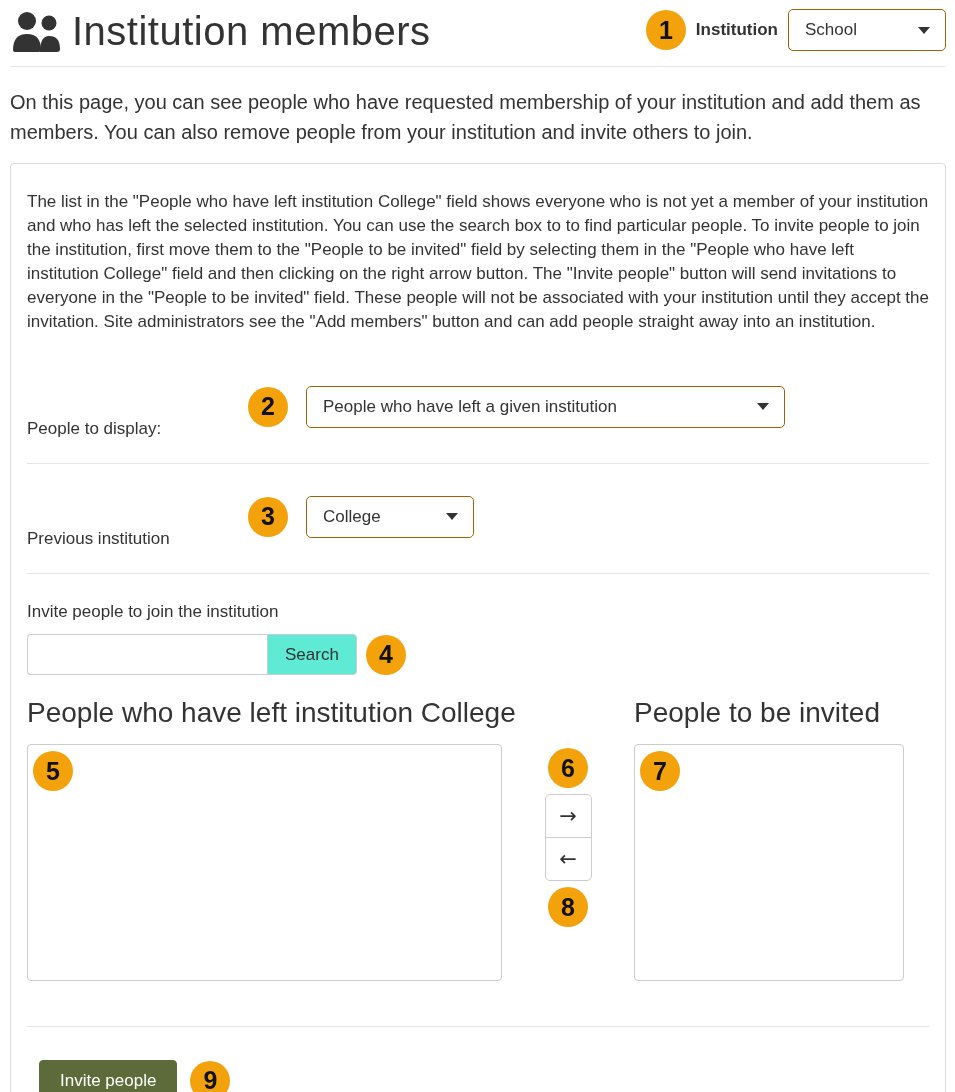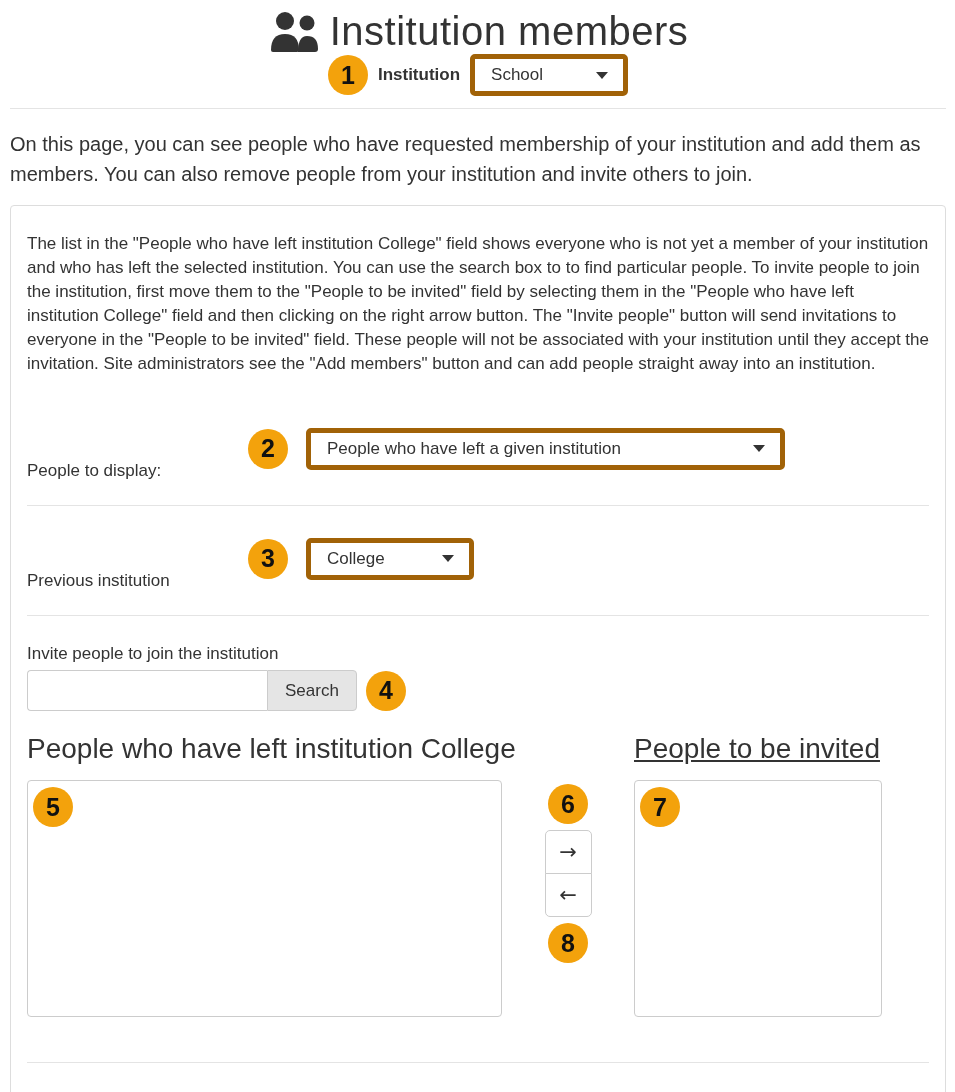--- a/index.html
+++ b/index.html
@@ -8,24 +8,23 @@
     width: 955px;
     font-family: "Liberation Sans", sans-serif;
     color: #333;
   }
   .page { padding: 0 9px 10px 10px; }
 
   
   .page-header {
     display: flex;
     justify-content: space-between;
-    align-items: center;
+    align-items: flex-start;
     border-bottom: 1px solid #e4e4e4;
     padding: 9px 0 12px 0;
-    flex-direction: column;
   }
   .title-wrap { display: flex; align-items: center; gap: 12px; }
   .users-icon svg { display: block; }
   h1.page-title {
     font-size: 40px;
     font-weight: 300;
     color: #333;
     letter-spacing: 0.5px;
   }
   .header-right { display: flex; align-items: center; gap: 10px; }
@@ -45,21 +44,21 @@
     font-weight: bold;
     flex: 0 0 auto;
   }
 
   
   .select {
     display: inline-flex;
     align-items: center;
     justify-content: space-between;
     height: 42px;
-    border: 5px solid #a16207;
+    border: 1px solid #a16207;
     border-radius: 5px;
     background: #fff;
     padding: 0 15px 0 16px;
     font-size: 17px;
     color: #333;
     cursor: pointer;
   }
   .caret {
     width: 0; height: 0;
     border-left: 6px solid transparent;
@@ -96,51 +95,51 @@
     align-items: center;
     padding: 2px 0 24px 0;
     border-bottom: 1px solid #e4e4e4;
   }
   .form-row + .form-row { padding-top: 20px; }
   .form-label { width: 221px; font-size: 17px; flex: 0 0 auto; margin-top: 45px; }
   .form-row .badge { margin-right: 18px; }
 
   
   .search-section { margin-top: 28px; }
-  .search-label { font-size: 17px; display: block; margin-bottom: 6px; }
+  .search-label { font-size: 17px; display: block; margin-bottom: 12px; }
   .search-bar { display: flex; align-items: center; }
   .search-input {
     width: 240px;
     height: 41px;
     border: 1px solid #ccc;
     border-right: none;
     border-radius: 4px 0 0 4px;
     font-size: 17px;
     padding: 0 10px;
     outline: none;
     font-family: "Liberation Sans", sans-serif;
   }
   .search-btn {
     height: 41px;
     padding: 0 17px;
-    background: #e5e5e5;
+    background: #5eead4;
     border: 1px solid #ccc;
     border-radius: 0 4px 4px 0;
     font-size: 17px;
     color: #333;
     cursor: pointer;
     font-family: "Liberation Sans", sans-serif;
   }
   .search-bar .badge { margin-left: 9px; }
 
   
   .lists-row { display: flex; align-items: flex-start; }
   .col-left  { width: 475px; flex: 0 0 auto; }
   .col-mid   { width: 132px; flex: 0 0 auto; display: flex; flex-direction: column; align-items: center; padding-top: 73px; }
-  .col-right { width: 248px; flex: 0 0 auto; text-decoration: underline; }
+  .col-right { width: 270px; flex: 0 0 auto; }
   .list-heading {
     font-size: 28px;
     font-weight: 300;
     color: #333;
     margin: 22px 0 15px 0;
     white-space: nowrap;
   }
   .listbox {
     height: 237px;
     border: 1px solid #ccc;

